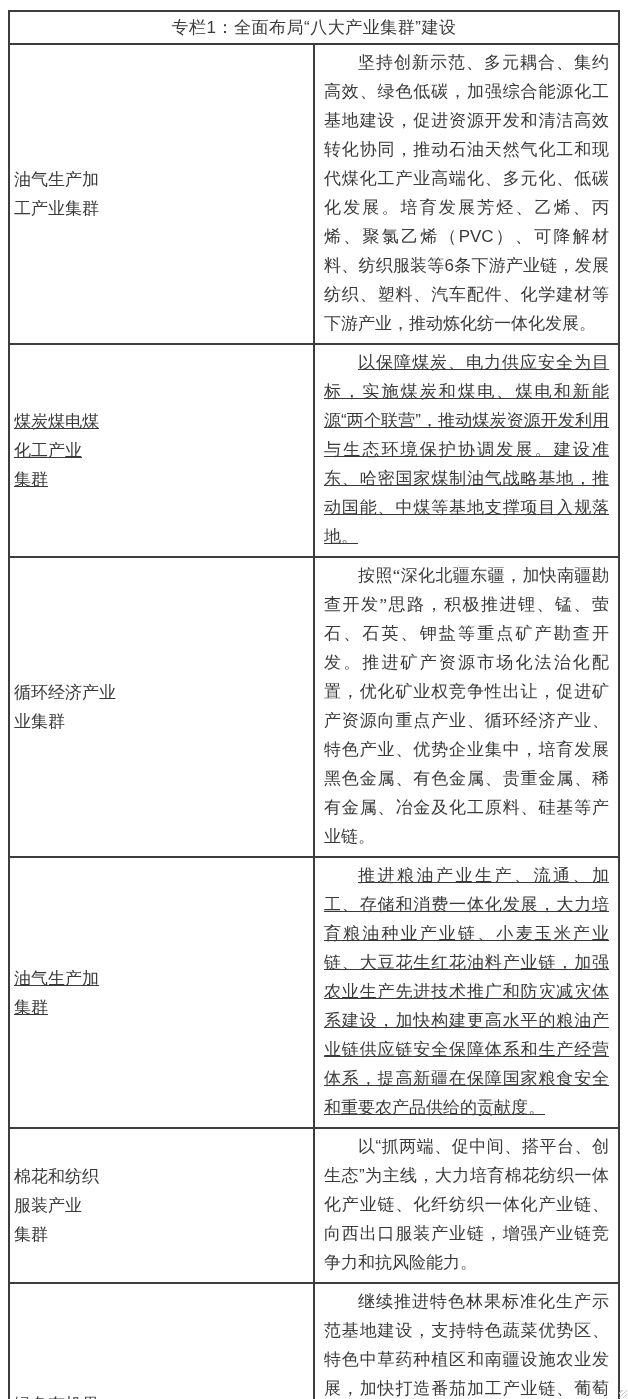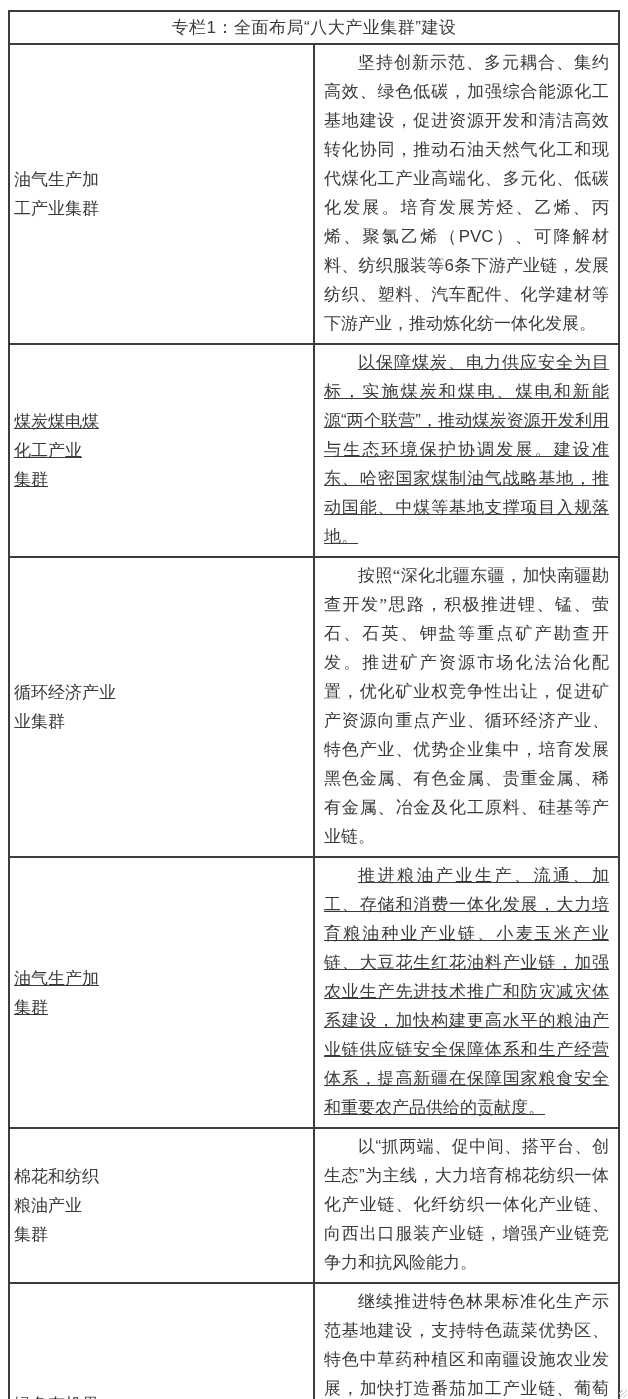--- a/index.html
+++ b/index.html
@@ -107,21 +107,21 @@
       </tr>
 
       <tr class="r3">
         <td class="label-cell">油气生产加
 集群</td>
         <td class="desc-cell">推进粮油产业生产、流通、加工、存储和消费一体化发展，大力培育粮油种业产业链、小麦玉米产业链、大豆花生红花油料产业链，加强农业生产先进技术推广和防灾减灾体系建设，加快构建更高水平的粮油产业链供应链安全保障体系和生产经营体系，提高新疆在保障国家粮食安全和重要农产品供给的贡献度。</td>
       </tr>
 
       <tr class="r4">
         <td class="label-cell">棉花和纺织
-粮油产业
+服装产业
 集群</td>
         <td class="desc-cell">以“抓两端、促中间、搭平台、创生态”为主线，大力培育棉花纺织一体化产业链、化纤纺织一体化产业链、向西出口服装产业链，增强产业链竞争力和抗风险能力。</td>
       </tr>
 
       <tr class="r5">
         <td class="label-cell">绿色有机果
 蔬产业集群</td>
         <td class="desc-cell">继续推进特色林果标准化生产示范基地建设，支持特色蔬菜优势区、特色中草药种植区和南疆设施农业发展，加快打造番茄加工产业链、葡萄酒产业链、林果产业链、设施蔬菜产业链、中药材产业链，扶持经营主体做优基地、做精加工、做大市场，深化拓展疆内收购、疆外销售“两张网”，提高产品市场竞争力。</td>
       </tr>
 

